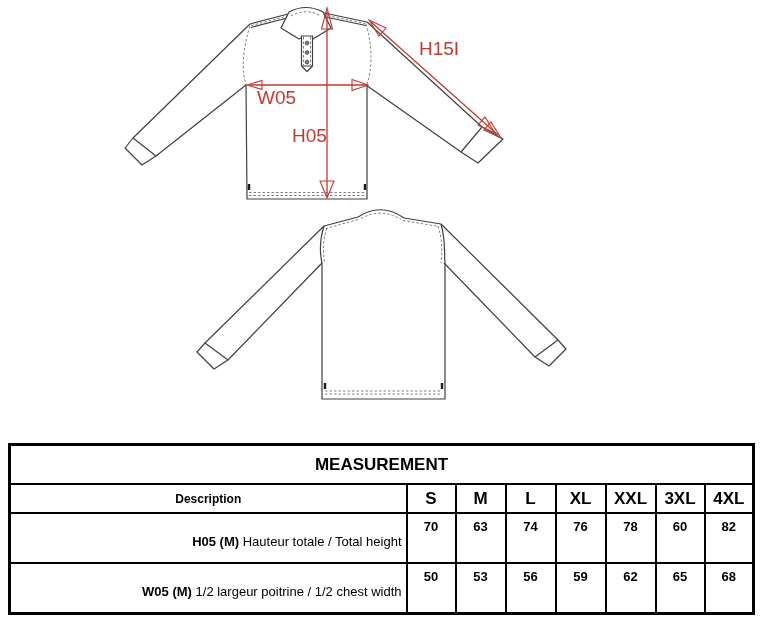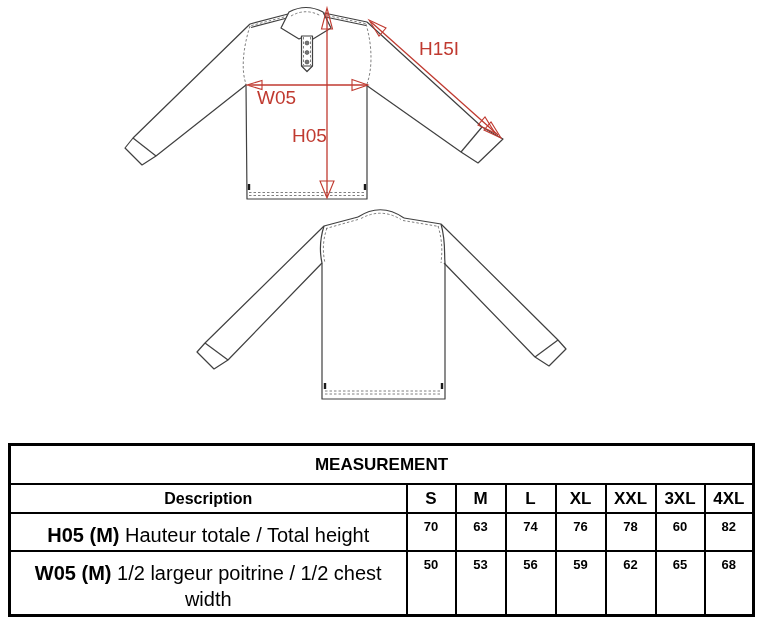--- a/index.html
+++ b/index.html
@@ -21,22 +21,22 @@
   .dim-label { fill:var(--accent); font-size:19px; font-family:"Liberation Sans", sans-serif; }
 
   table.meas {
     position:absolute; left:8px; top:443px; width:744px;
     border-collapse:collapse; table-layout:fixed;
     border:3px solid #000; background:#fff; color:#000;
   }
   table.meas th, table.meas td { border:2px solid #000; overflow:hidden; }
   .t-title { height:23px; font-size:17px; font-weight:bold; text-align:center; padding:7px 0; }
   .t-size-h { height:27px; font-size:17px; font-weight:bold; text-align:center; padding:0; }
-  .t-desc-h { font-size:16px; font-weight:bold; text-align:center; }
-  .t-desc { font-size:20px; font-weight:normal; text-align:center; vertical-align:top; padding:8px 4px 2px 4px; line-height:1.3; }
+  .t-desc-h { font-size:12px; font-weight:bold; text-align:center; }
+  .t-desc { font-size:13px; font-weight:normal; text-align:right; vertical-align:top; padding:20px 4px 2px 4px; line-height:1.3; }
   .t-desc .code { font-weight:bold; }
   .t-val { font-size:13px; font-weight:bold; text-align:center; vertical-align:top; padding-top:5px; }
   .r-std td { height:26px; }
   .r-tall td { height:46px; }
 </style>
 </head>
 <body>
 
 <div class="canvas">
 

